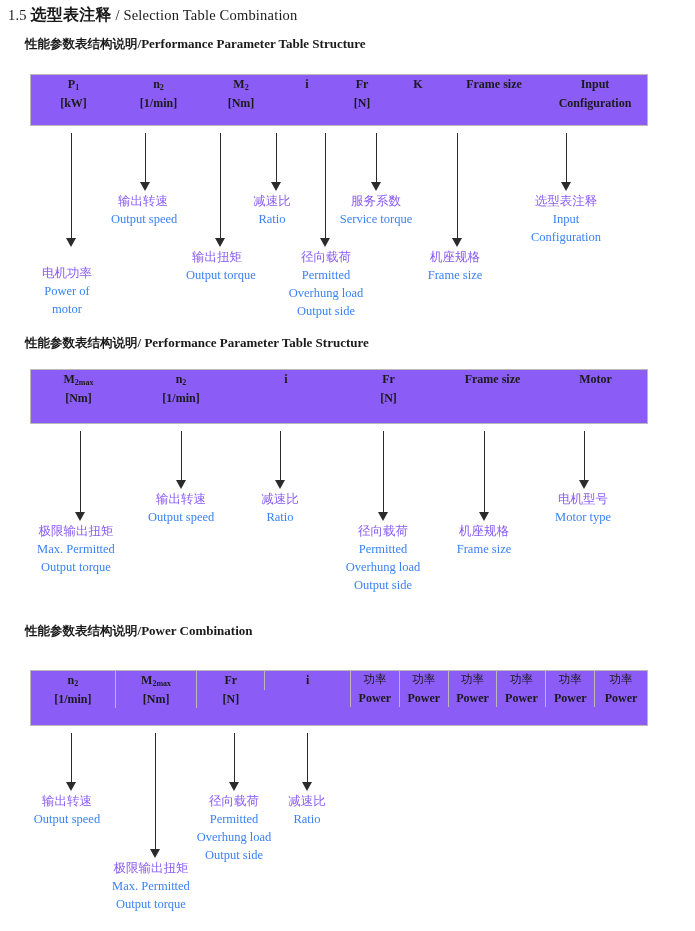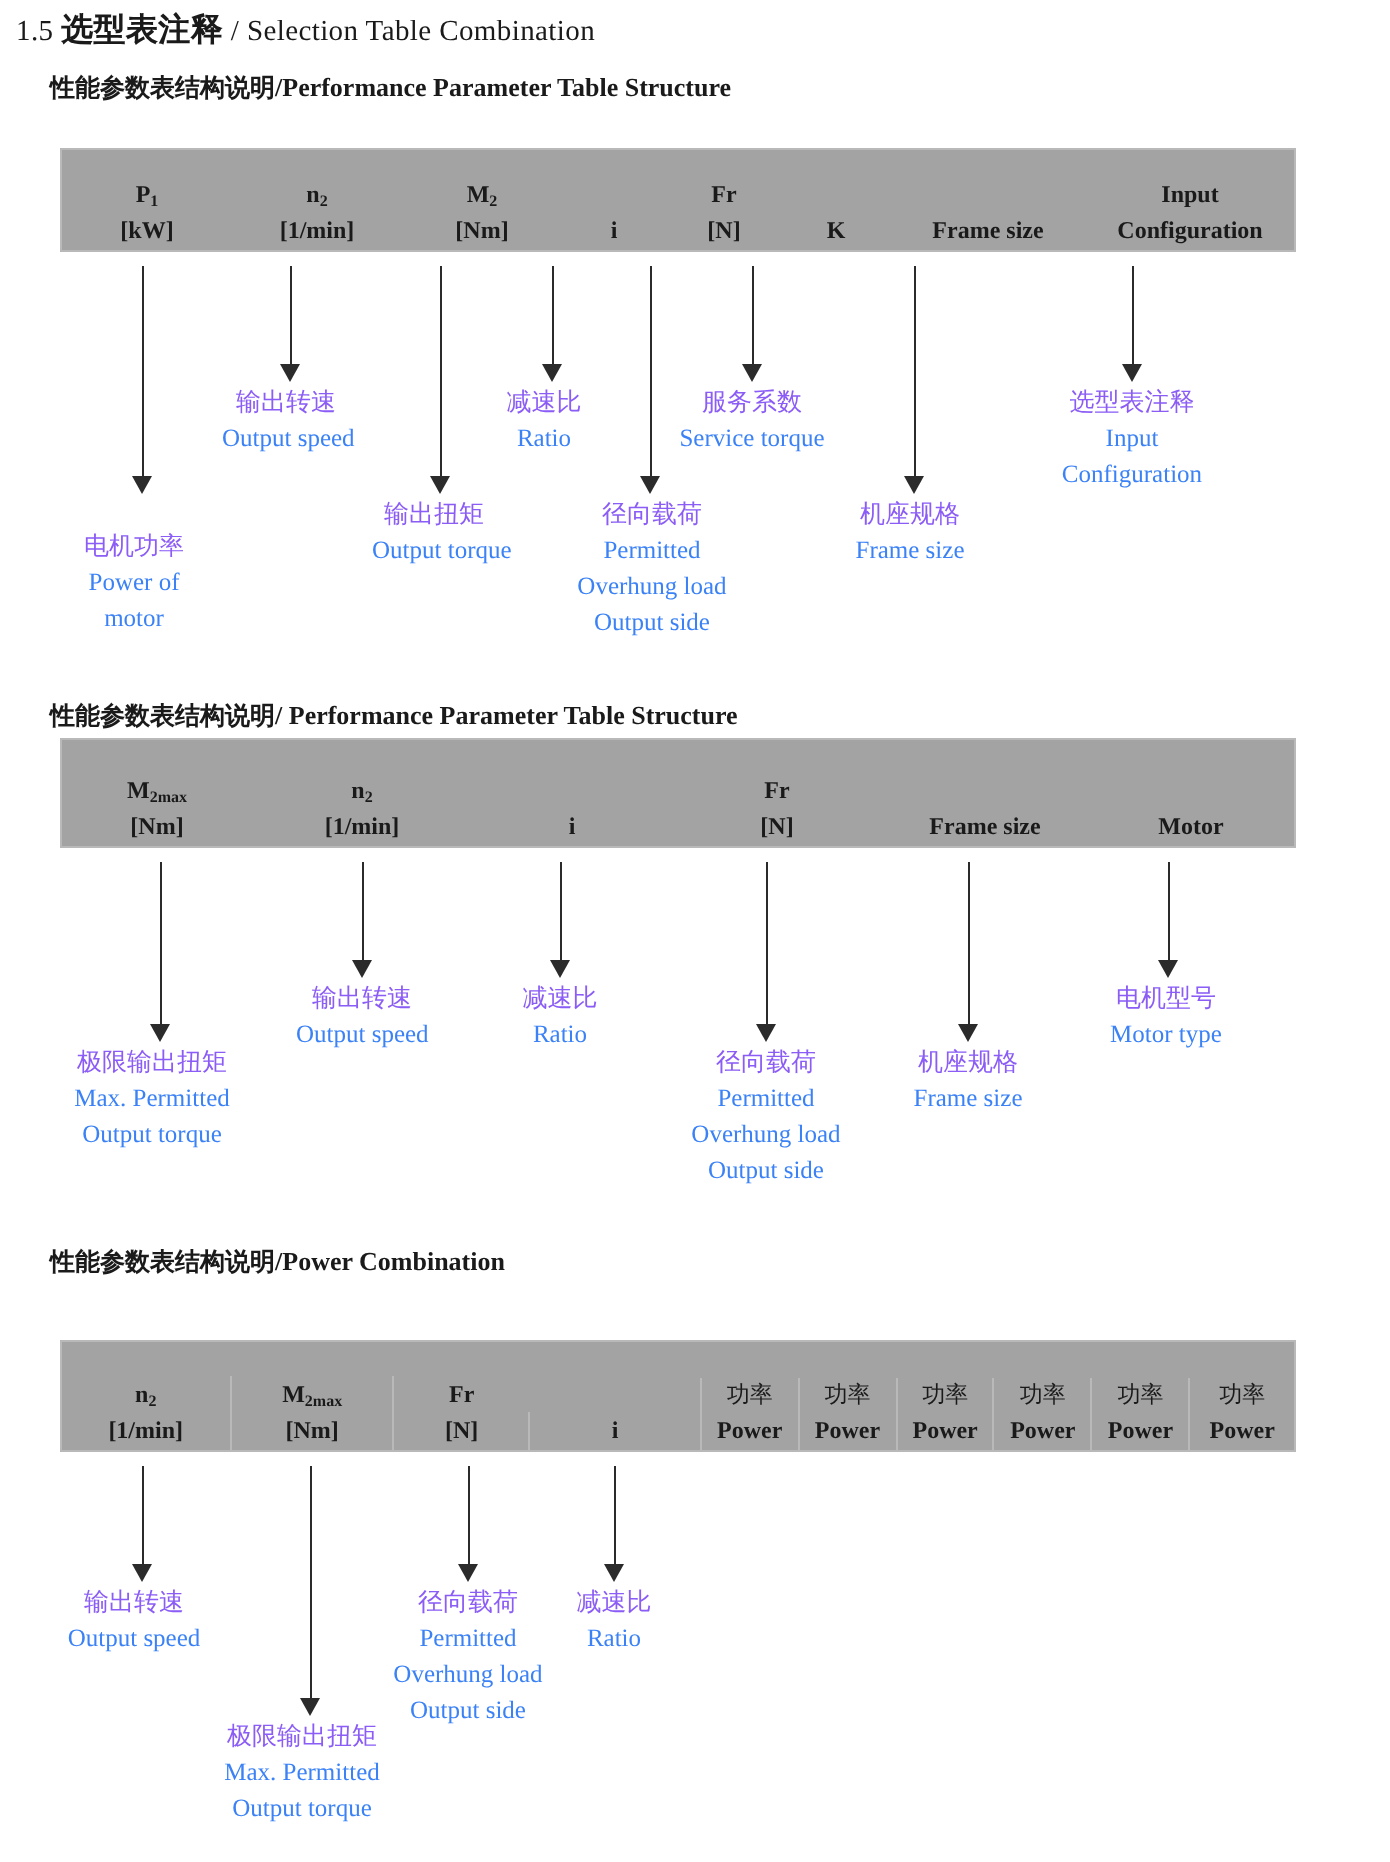--- a/index.html
+++ b/index.html
@@ -46,25 +46,25 @@
   }
   .sec-heading .en {
     font-family: "Liberation Serif", serif;
     font-weight: bold;
     font-size: 13px;
   }
 
   
   .hdr-table {
     position: absolute;
-    background: #a3a3a3;
+    background: #8b5cf6;
     border: 1px solid #b9b9b9;
     box-sizing: border-box;
     display: flex;
-    align-items: flex-end;
+    align-items: flex-start;
   }
   .hdr-cell {
     display: flex;
     flex-direction: column;
     align-items: center;
     justify-content: center;
     box-sizing: border-box;
     font-family: "Liberation Serif", "DejaVu Serif", serif;
     font-weight: bold;
     font-size: 12px;
@@ -238,21 +238,21 @@
 <div class="anno" style="left:417px; top:248px; width:76px;">
   <span class="cn">机座规格</span>
   <span class="en">Frame size</span>
 </div>
 <div class="anno" style="left:521px; top:192px; width:90px;">
   <span class="cn">选型表注释</span>
   <span class="en">Input</span>
   <span class="en">Configuration</span>
 </div>
 
-<div class="sec-heading" style="top:350px;">
+<div class="sec-heading" style="top:335px;">
   <span class="cn">性能参数表结构说明</span><span class="en">/</span>&nbsp;<span class="en">Performance Parameter Table Structure</span>
 </div>
 
 <div class="hdr-table" style="left:30px; top:369px; width:618px; height:55px;">
   <div class="hdr-cell" style="width:95px;">
     <span class="l1">M<sub>2max</sub></span>
     <span class="l2">[Nm]</span>
   </div>
   <div class="hdr-cell" style="width:110px;">
     <span class="l1">n<sub>2</sub></span>

